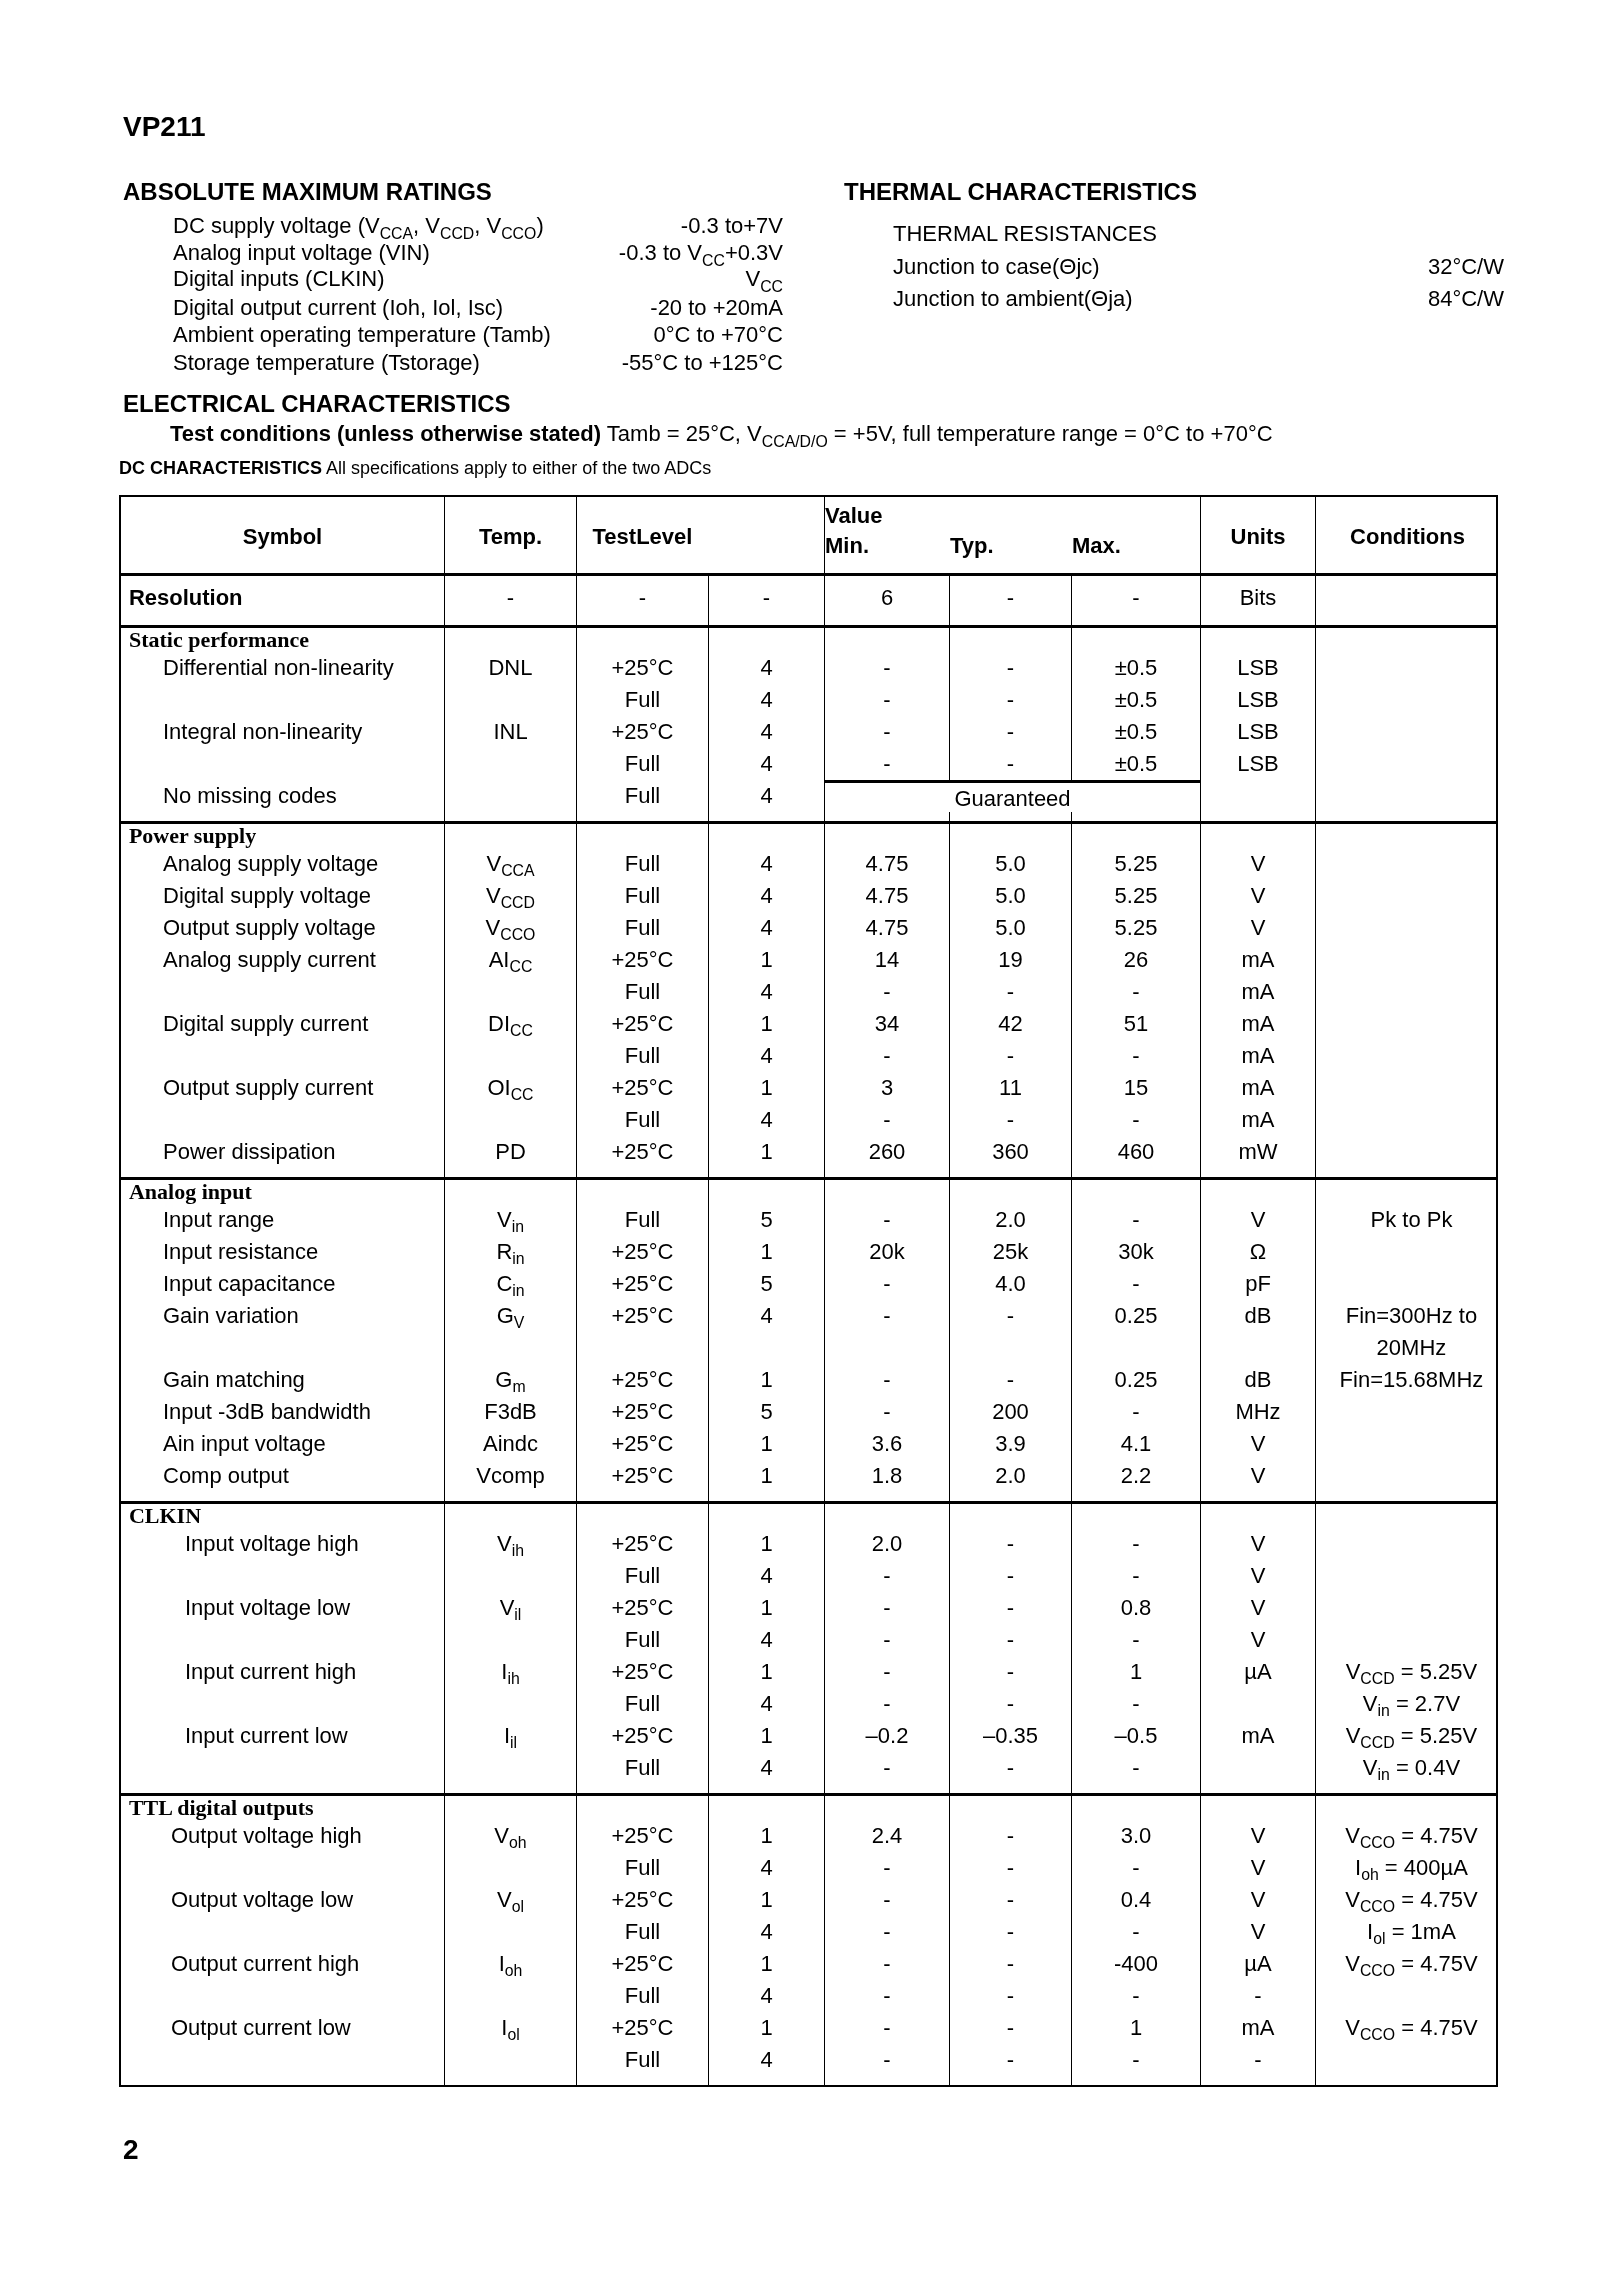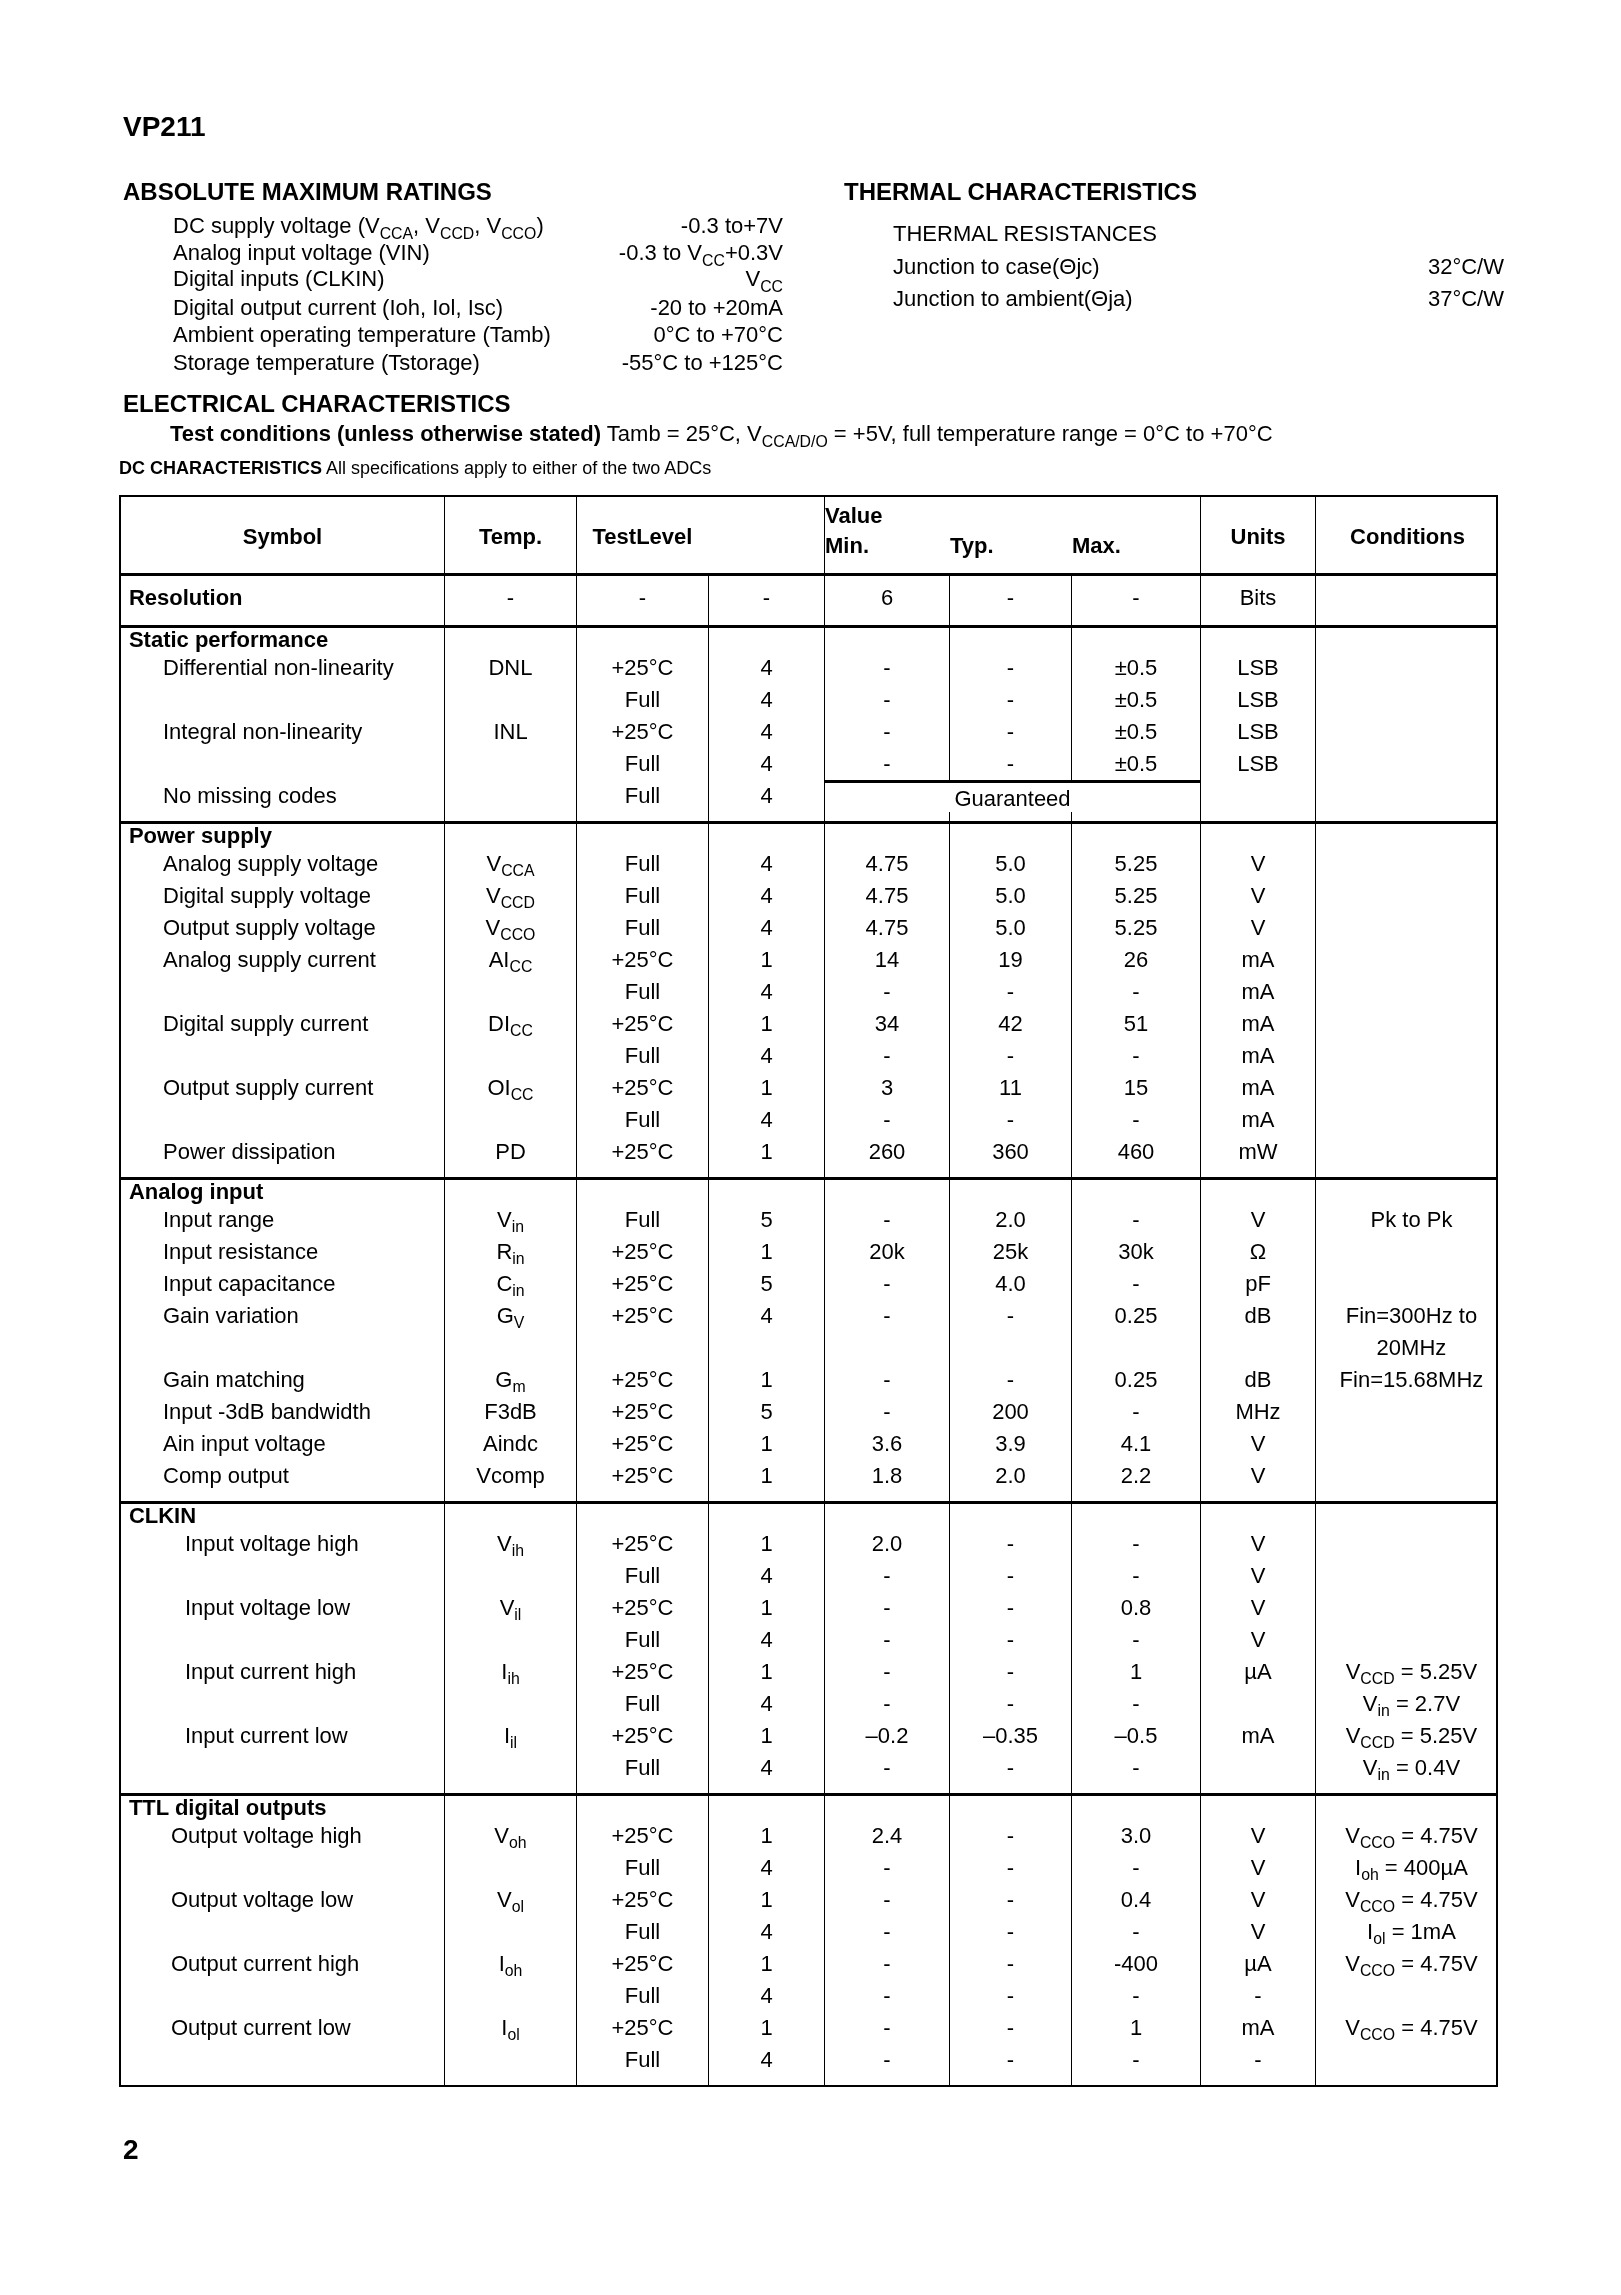--- a/index.html
+++ b/index.html
@@ -31,21 +31,21 @@
   .head .cell { height: 79px; display: flex; align-items: center; justify-content: center; line-height: 28px; text-align: center; }
   .head .cell:first-child { justify-content: center; text-align: center; }
   .head .value-group { grid-column: 5 / 8; border-left: 1.2px solid #000; position: relative; height: 79px; }
   .value-title { position: absolute; top: 4.7px; left: 0; right: 0; text-align: left; font-size: 22px; line-height: 28px; font-weight: bold; }
   .value-sub { position: absolute; top: 35px; left: 0; right: 0; display: grid; grid-template-columns: 125px 122px 129px; font-size: 22px; line-height: 28px; font-weight: bold; }
   .head .cell { font-weight: bold; }
 
   .section { border-bottom: 3.1px solid #000; }
   .section:last-child { border-bottom: none; }
   .section-title .cell { height: 23.6px; line-height: 23.6px; }
-  .section-title .cell:first-child { font-weight: bold; padding-left: 7.9px; }
+  .section-title .cell:first-child { font-weight: bold; padding-left: 7.9px; font-family: Liberation Serif, serif; }
   .item-indent { padding-left: 42px !important; }
   .item-indent2 { padding-left: 64px !important; }
   .item-indent3 { padding-left: 50px !important; }
   .cond { text-align: center; padding-left: 7.9px; }
   .res-row .cell { height: 49px; line-height: 44px; }
   .res-row .cell:first-child { font-weight: bold; padding-left: 7.9px; }
   .guar-cell { grid-column: 5 / 8; border-left: 1.2px solid #000; border-top: 3.1px solid #000; text-align: center; font-size: 22px; height: 32px; line-height: 31px; }
   .pad-row .cell { height: 9.4px; }
 </style>
 </head>
@@ -82,21 +82,21 @@
 <div id="thermal-heading" class="abs h2">THERMAL CHARACTERISTICS</div>
 <div class="thermal-line" style="top:220px">
   <span>THERMAL RESISTANCES</span>
 </div>
 <div class="thermal-line" style="top:253px">
   <span>Junction to case(Θjc)</span>
   <span>32°C/W</span>
 </div>
 <div class="thermal-line" style="top:285px">
   <span>Junction to ambient(Θja)</span>
-  <span>37°C/W</span>
+  <span>84°C/W</span>
 </div>
 
 <div id="elec-heading" class="abs h2">ELECTRICAL CHARACTERISTICS</div>
 <div id="test-conditions" class="abs">
   <span class="bold">Test conditions (unless otherwise stated)</span>
   <span>Tamb = 25°C, V<sub>CCA/D/O</sub> = +5V, full temperature range = 0°C to +70°C</span>
 </div>
 <div id="dc-line" class="abs">
   <span class="bold">DC CHARACTERISTICS</span>
   <span>All specifications apply to either of the two ADCs</span>

